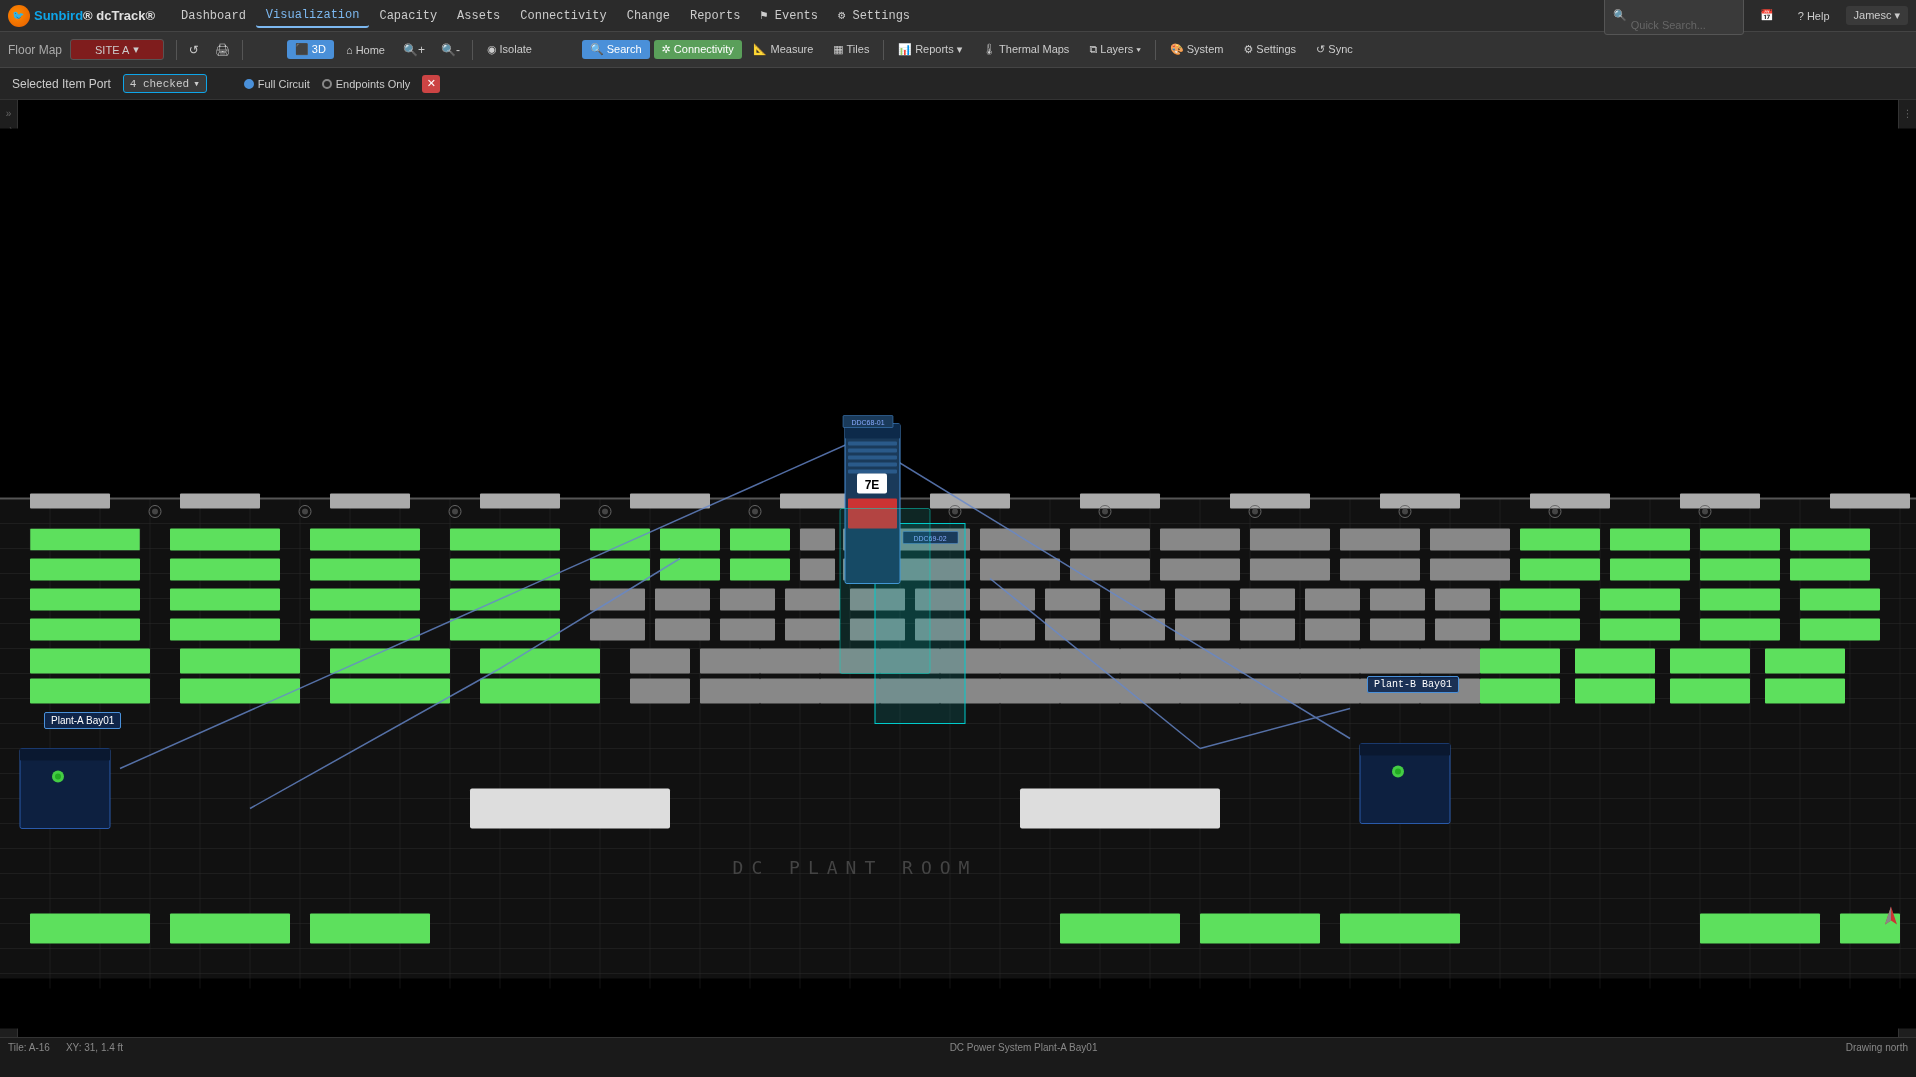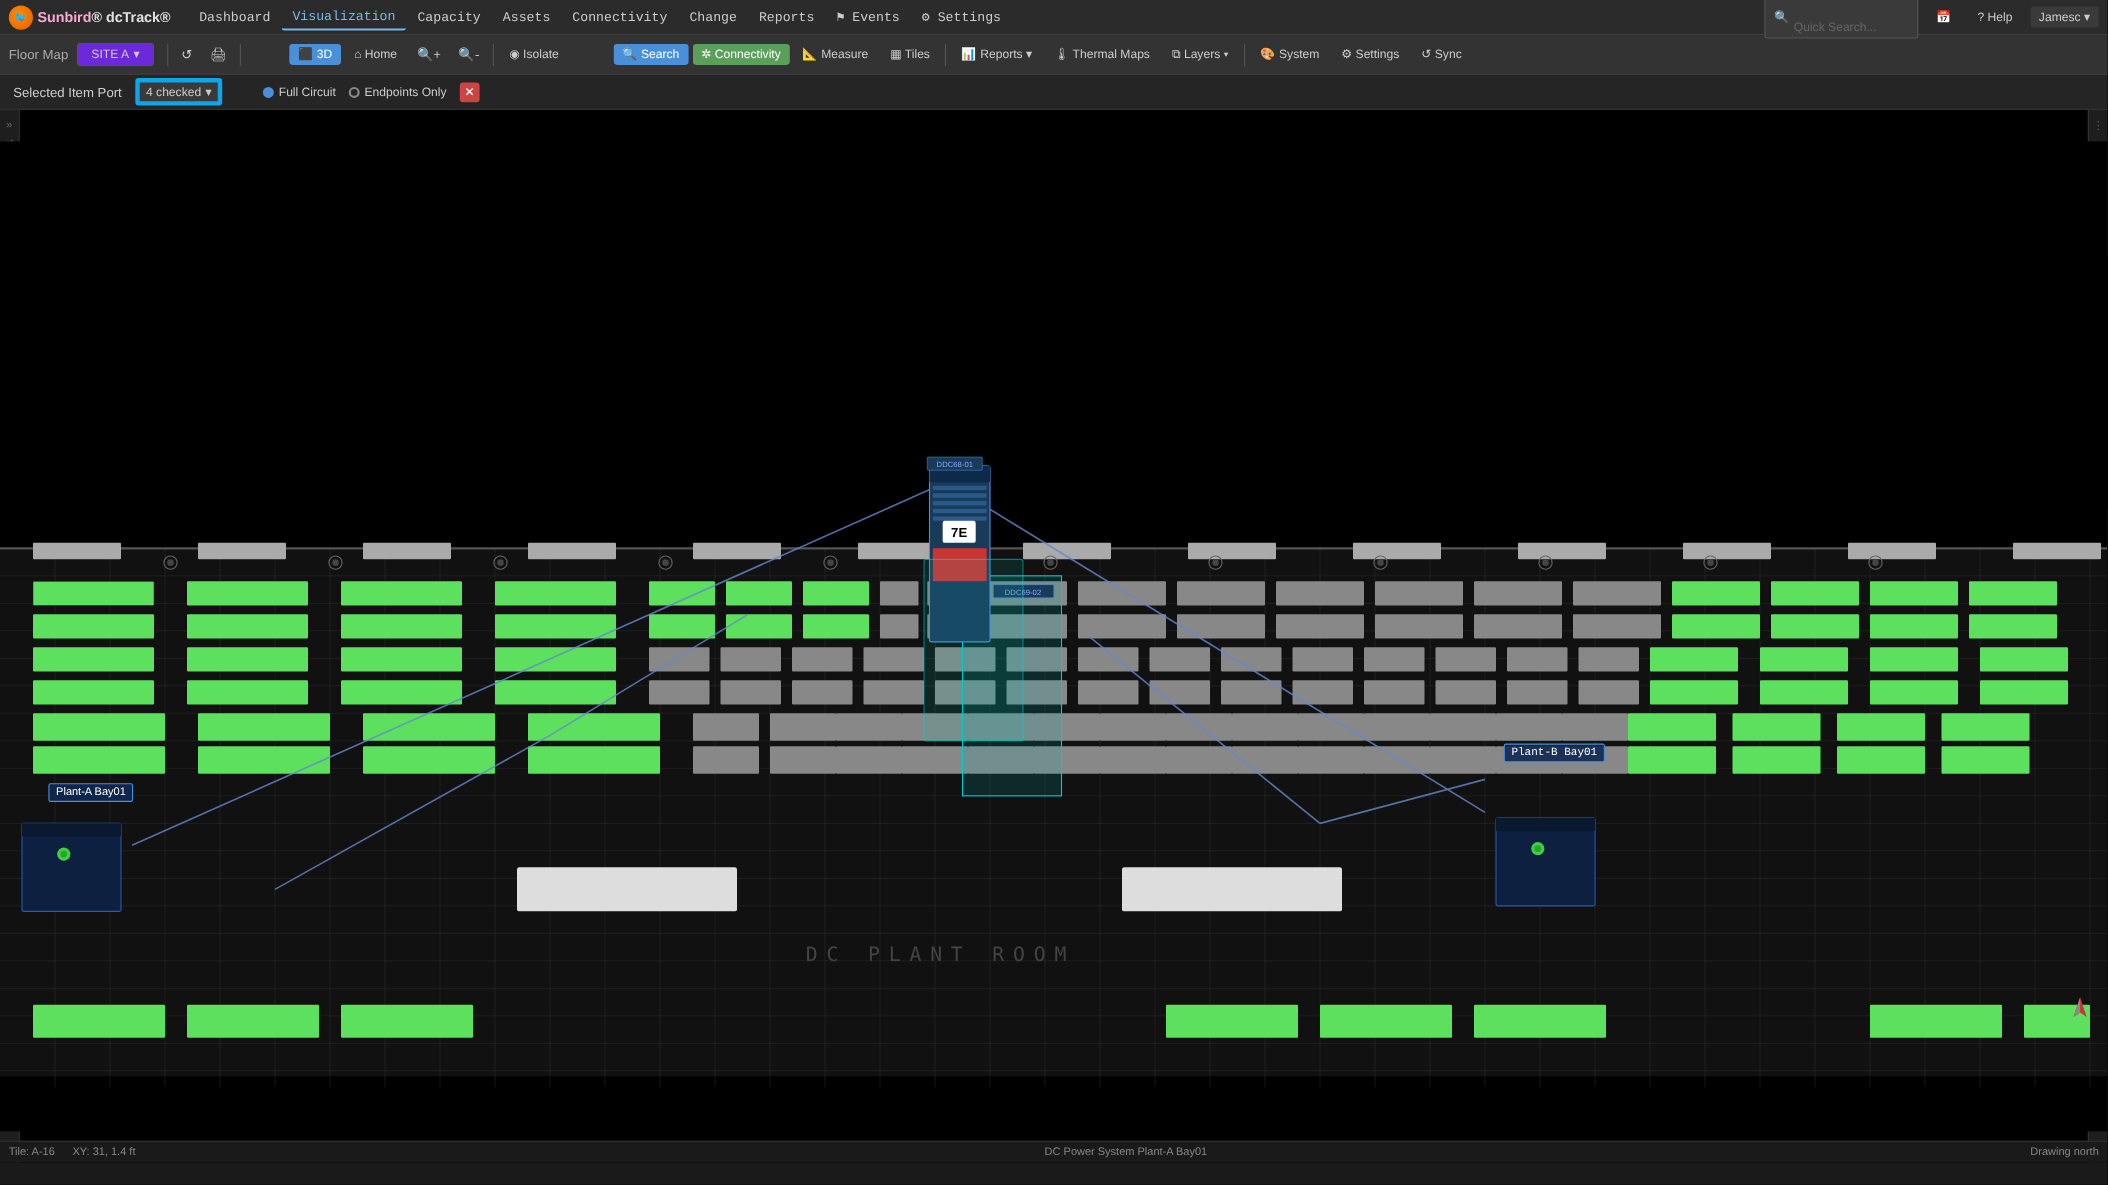--- a/index.html
+++ b/index.html
@@ -18,21 +18,21 @@
       display: flex; align-items: center; gap: 4px; margin-right: 16px;
     }
     #logo-icon {
       width: 22px; height: 22px;
       background: radial-gradient(circle at 40% 40%, #ff8c00, #e65c00);
       border-radius: 50%;
       display: flex; align-items: center; justify-content: center;
       font-size: 10px; color: white; font-weight: bold;
     }
     #logo-text { font-size: 13px; font-weight: 600; color: #e0e0e0; }
-    #logo-text span { color: #f9a8d4; }
+    #logo-text span { color: #0ea5e9; }
 
     #top-nav-items {
       display: flex; align-items: center; gap: 0; flex: 1; font-family: Liberation Mono, monospace;
     }
     .nav-item {
       padding: 4px 10px;
       font-size: 12px;
       color: #ccc;
       cursor: pointer;
       border-radius: 3px;
@@ -76,24 +76,24 @@
       display: flex;
       align-items: center;
       padding: 0 8px;
       gap: 4px;
       border-bottom: 1px solid #444;
     }
     #floor-map-label {
       font-size: 12px; color: #aaa; margin-right: 4px; white-space: nowrap;
     }
     #site-selector {
-      background: #6d28d9;
+      background: #7f1d1d;
       border: 1px solid #555;
       border-radius: 3px;
-      padding: 3px 12px;
+      padding: 3px 24px;
       font-size: 11px;
       color: #ccc;
       cursor: pointer;
       display: flex; align-items: center; gap: 4px;
       margin-right: 6px;
     }
     .tool-btn {
       padding: 3px 8px;
       border-radius: 3px;
       font-size: 11px;
@@ -112,27 +112,27 @@
       height: 32px;
       background: #252525;
       display: flex;
       align-items: center;
       padding: 0 12px;
       gap: 12px;
       border-bottom: 1px solid #333;
     }
     #checked-dropdown {
       background: #3a3a3a;
-      border: 4px solid #0ea5e9;
+      border: 1px solid #0ea5e9;
       border-radius: 3px;
       padding: 2px 6px;
       font-size: 11px;
       color: #ccc;
       cursor: pointer;
-      display: flex; align-items: center; gap: 4px;
+      display: flex; align-items: center; gap: 4px; font-family: Liberation Mono, monospace;
     }
     .radio-group { display: flex; align-items: center; gap: 12px; margin-left: 25px; }
     .radio-item { display: flex; align-items: center; gap: 4px; font-size: 11px; color: #ccc; }
     .radio-dot {
       width: 10px; height: 10px; border-radius: 50%;
       border: 2px solid #aaa;
     }
     .radio-dot.active-blue { background: #4a90d9; border-color: #4a90d9; }
     .radio-dot.inactive { background: transparent; border-color: #888; }
     #close-connectivity {

